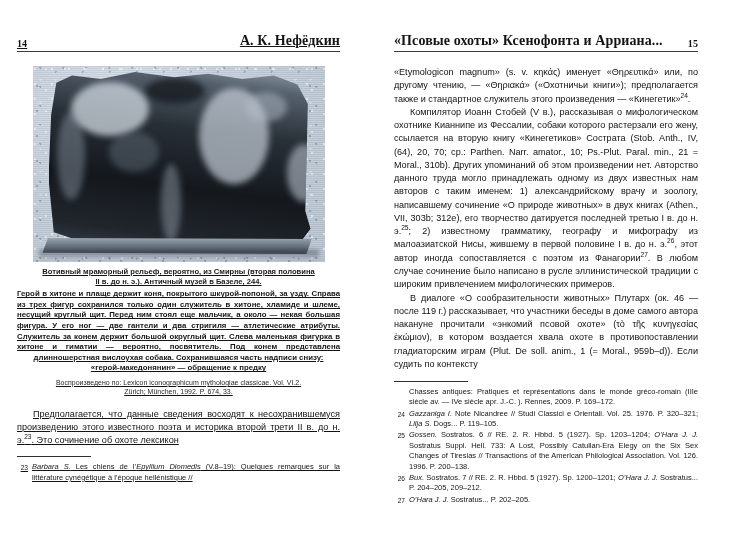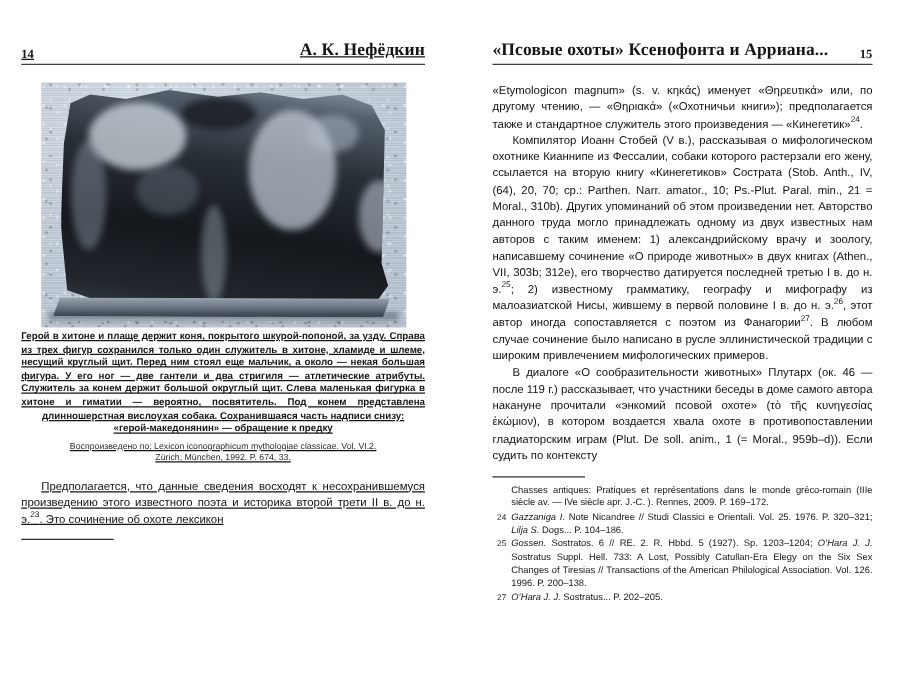--- a/index.html
+++ b/index.html
@@ -177,38 +177,48 @@
           <div class="hl hl2"></div>
           <div class="hl hl3"></div>
           <div class="hl hl4"></div>
           <div class="hl hl5"></div>
           <div class="hl hl7"></div>
         </div>
         <div class="plinth"></div>
         <div class="shadow"></div>
       </div>
 
+      <div class="cap">
+        <span>Вотивный мраморный рельеф, вероятно, из Смирны (вторая половина</span><br>
+        <span>II в. до н. э.). Античный музей в Базеле, 244.</span>
+      </div>
 
       <div class="cap-body">
         <span>Герой в хитоне и плаще держит коня, покрытого шкурой-попоной, за узду. Справа из трех фигур сохранился только один служитель в хитоне, хламиде и шлеме, несущий круглый щит. Перед ним стоял еще мальчик, а около — некая большая фигура. У его ног — две гантели и два стригиля — атлетические атрибуты. Служитель за конем держит большой округлый щит. Слева маленькая фигурка в хитоне и гиматии — вероятно, посвятитель. Под конем представлена длинношерстная вислоухая собака. Сохранившаяся часть надписи снизу:</span>
         <span class="lastline">«герой-македонянин» — обращение к предку</span>
       </div>
 
       <div class="cap-src">
         <span>Воспроизведено по: Lexicon iconographicum mythologiae classicae. Vol. VI.2.</span><br>
         <span>Zürich; München, 1992. P. 674, 33.</span>
       </div>
     </div>
 
     <div class="body-text">
       <p><span>Предполагается, что данные сведения восходят к несохранившемуся произведению этого известного поэта и историка второй трети II в. до н. э.</span><sup>23</sup><span>. Это сочинение об охоте лексикон</span></p>
     </div>
 
     <div class="fn-rule"></div>
 
+    <div class="footnotes">
+      <div class="fn">
+        <span class="num">23</span>
+        <span class="txt"><i>Barbara S.</i><span> Les chiens de l’</span><i>Epyllium Diomedis</i><span> (V.8–19): Quelques remarques sur la littérature cynégétique à l’époque hellénistique //</span></span>
+      </div>
+    </div>
   </div>
 
   <div class="page right">
 
     <div class="runhead right-head">
       <span class="title">«Псовые охоты» Ксенофонта и Арриана...</span>
       <span class="folio">15</span>
     </div>
 
     <div class="body-text">
@@ -224,28 +234,32 @@
 
     <div class="footnotes">
 
       <div class="fn">
         <span class="num"></span>
         <span class="txt">Chasses antiques: Pratiques et représentations dans le monde gréco-romain (IIIe siècle av. — IVe siècle apr. J.-C. ). Rennes, 2009. P. 169–172.</span>
       </div>
 
       <div class="fn">
         <span class="num">24</span>
-        <span class="txt"><i>Gazzaniga I.</i><span> Note Nicandree // Studi Classici e Orientali. Vol. 25. 1976. P. 320–321; </span><i>Lilja S.</i><span> Dogs... P. 104–186.</span></span>
+        <span class="txt"><i>Gazzaniga I.</i><span> Note Nicandree // Studi Classici e Orientali. Vol. 25. 1976. P. 320–321; </span><i>Lilja S.</i><span> Dogs... P. 119–105.</span></span>
       </div>
 
       <div class="fn">
         <span class="num">25</span>
         <span class="txt"><i>Gossen.</i><span> Sostratos. 6 // RE. 2. R. Hbbd. 5 (1927). Sp. 1203–1204; </span><i>O’Hara J. J.</i><span> Sostratus Suppl. Hell. 733: A Lost, Possibly Catullan-Era Elegy on the Six Sex Changes of Tiresias // Transactions of the American Philological Association. Vol. 126. 1996. P. 200–138.</span></span>
       </div>
 
+      <div class="fn">
+        <span class="num">26</span>
+        <span class="txt"><i>Bux.</i><span> Sostratos. 7 // RE. 2. R. Hbbd. 5 (1927). Sp. 1200–1201; </span><i>O’Hara J. J.</i><span> Sostratus... P. 204–205, 209–212.</span></span>
+      </div>
 
       <div class="fn">
         <span class="num">27</span>
         <span class="txt"><i>O’Hara J. J.</i><span> Sostratus... P. 202–205.</span></span>
       </div>
 
     </div>
   </div>
 </div>
 

